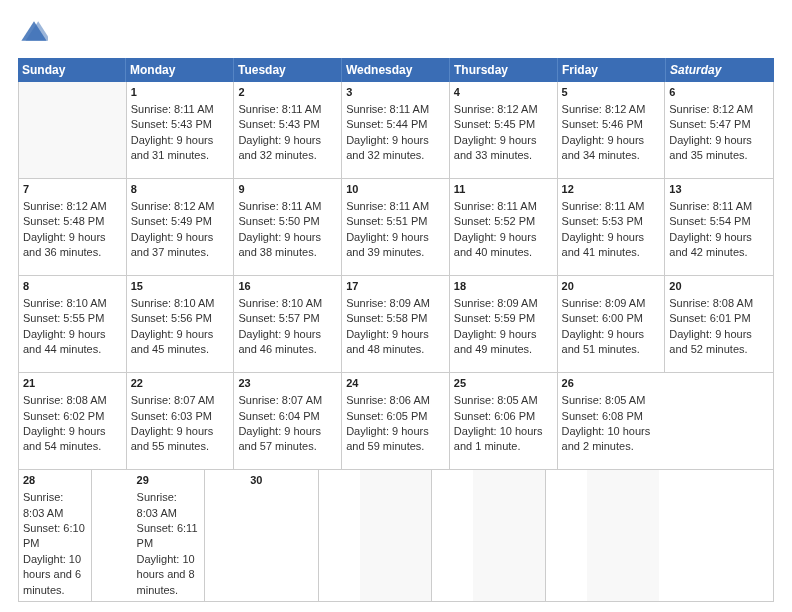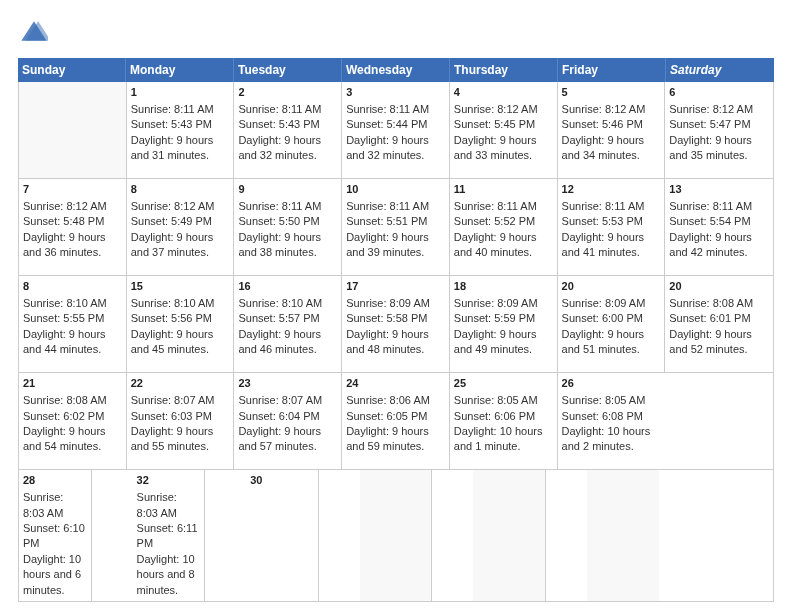--- a/index.html
+++ b/index.html
@@ -258,21 +258,21 @@
             <span class="day-num">26</span>
             <div class="cell-text">Sunrise: 8:05 AM<br>Sunset: 6:08 PM<br>Daylight: 10 hours and 2 minutes.</div>
           </div>
         </div>
         <div class="cal-row">
           <div class="cal-cell">
             <span class="day-num">28</span>
             <div class="cell-text">Sunrise: 8:03 AM<br>Sunset: 6:10 PM<br>Daylight: 10 hours and 6 minutes.</div>
           </div>
           <div class="cal-cell">
-            <span class="day-num">32</span>
+            <span class="day-num">29</span>
             <div class="cell-text">Sunrise: 8:03 AM<br>Sunset: 6:11 PM<br>Daylight: 10 hours and 8 minutes.</div>
           </div>
           <div class="cal-cell">
             <span class="day-num">30</span>
           </div>
           <div class="cal-cell empty"></div>
           <div class="cal-cell empty"></div>
           <div class="cal-cell empty"></div>
         </div>
       </div>

